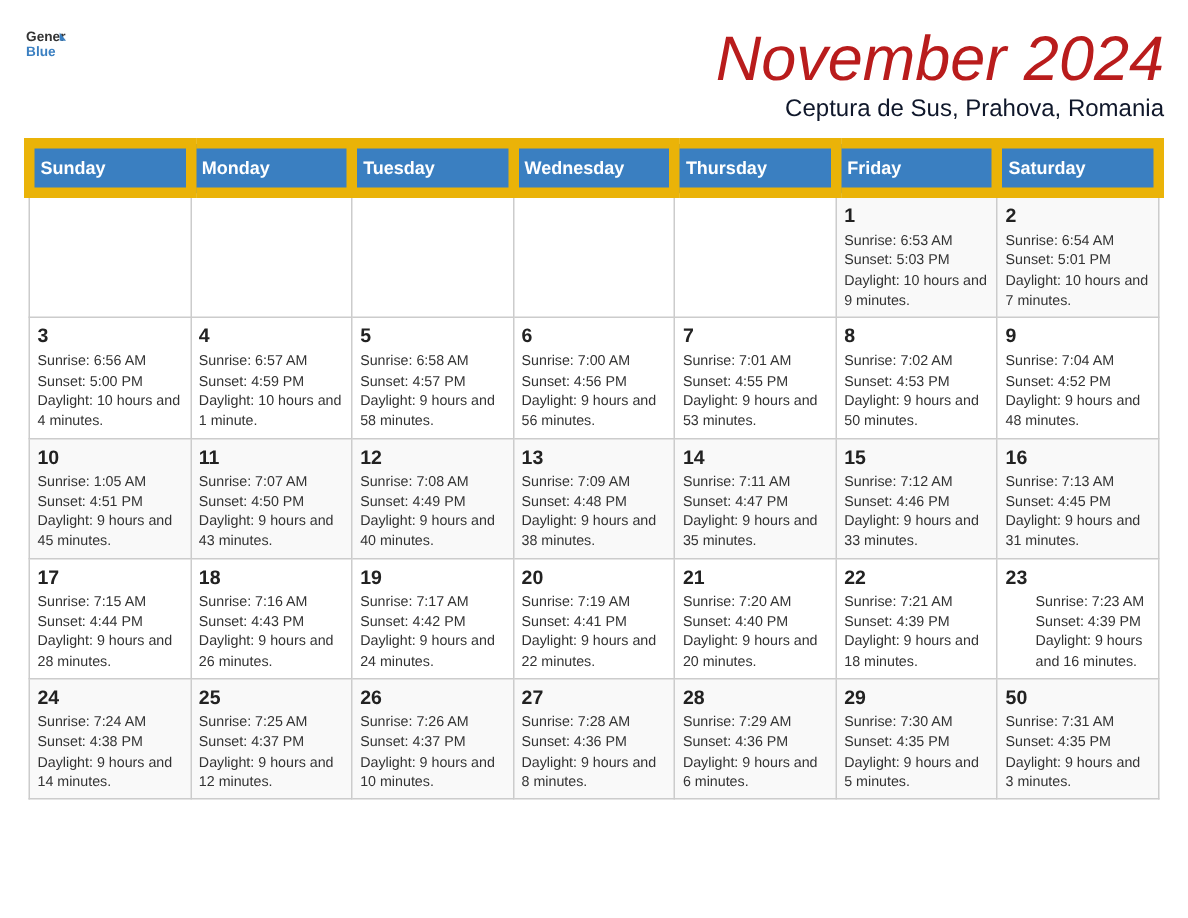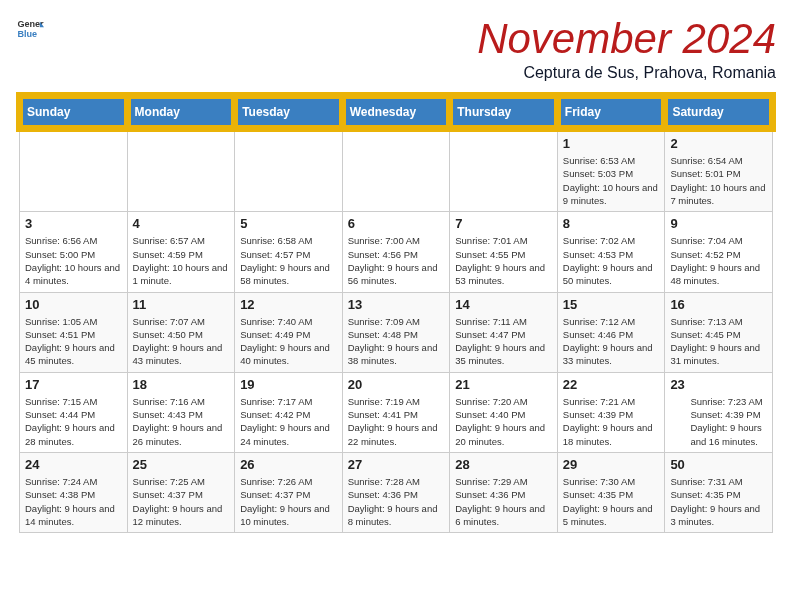--- a/index.html
+++ b/index.html
@@ -185,21 +185,21 @@
 Daylight: 9 hours and 45 minutes.</div>
         </td>
         <td>
           <span class="day-number">11</span>
           <div class="cell-info" style="white-space: pre-line;">Sunrise: 7:07 AM
 Sunset: 4:50 PM
 Daylight: 9 hours and 43 minutes.</div>
         </td>
         <td>
           <span class="day-number">12</span>
-          <div class="cell-info" style="white-space: pre-line;">Sunrise: 7:40 AM
+          <div class="cell-info" style="white-space: pre-line;">Sunrise: 7:08 AM
 Sunset: 4:49 PM
 Daylight: 9 hours and 40 minutes.</div>
         </td>
         <td>
           <span class="day-number">13</span>
           <div class="cell-info" style="white-space: pre-line;">Sunrise: 7:09 AM
 Sunset: 4:48 PM
 Daylight: 9 hours and 38 minutes.</div>
         </td>
         <td>

